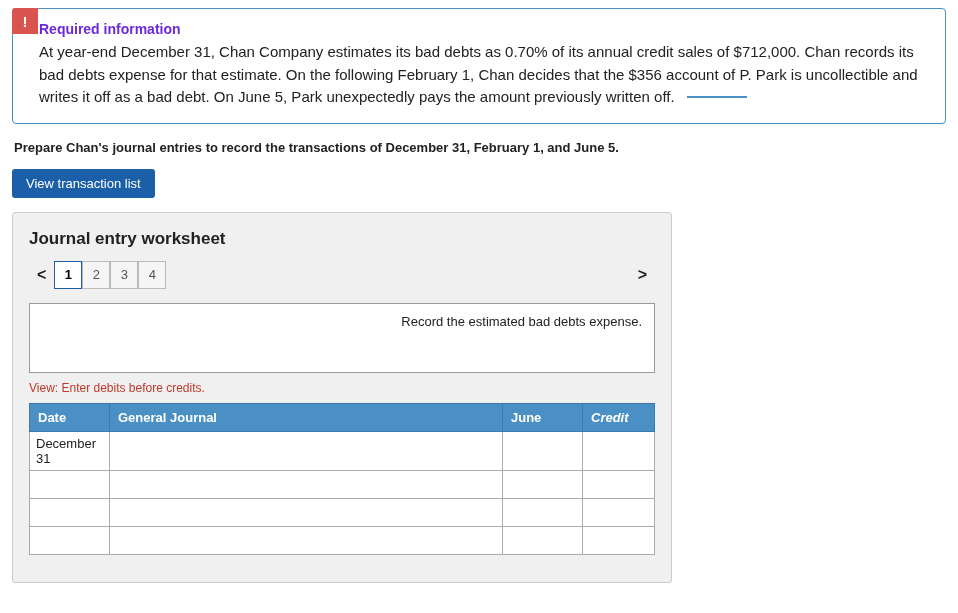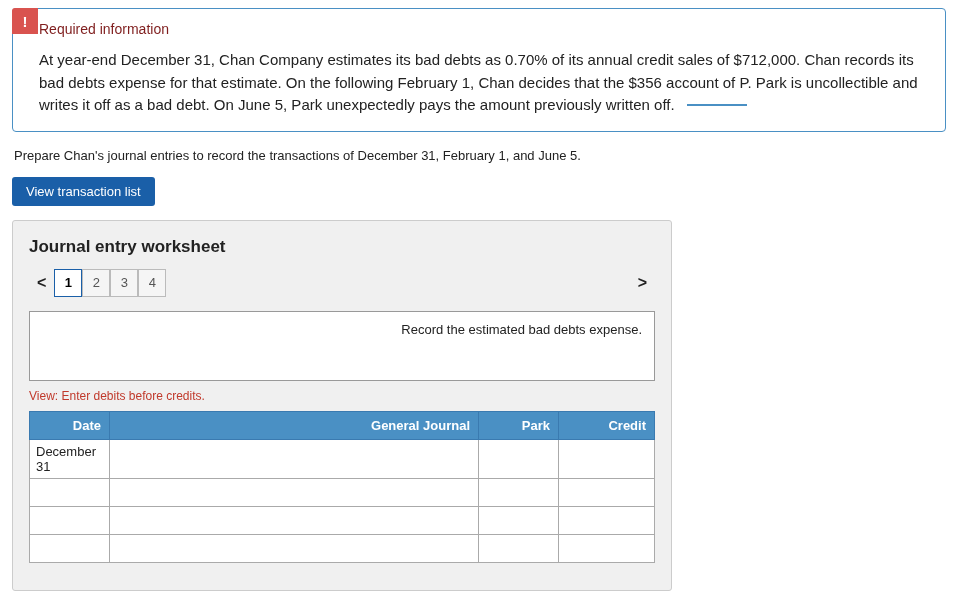--- a/index.html
+++ b/index.html
@@ -36,24 +36,24 @@
       font-size: 15px;
       display: flex;
       align-items: center;
       justify-content: center;
       border-radius: 3px 0 0 0;
     }
     .info-box-content {
       padding-left: 10px;
     }
     .required-info-label {
-      color: #7f1d1d;
-      font-weight: normal;
+      color: #6d28d9;
+      font-weight: bold;
       font-size: 14px;
-      margin-bottom: 12px;
+      margin-bottom: 4px;
     }
     .info-italic {
       font-style: italic;
       margin-bottom: 8px;
       font-size: 13px;
     }
     .info-body {
       font-size: 15px;
       line-height: 1.5;
     }
@@ -65,20 +65,21 @@
       margin-left: 8px;
       vertical-align: middle;
       margin-bottom: 2px;
     }
 
     
     .prepare-text {
       font-size: 13px;
       margin-bottom: 14px;
       padding-left: 2px;
+      font-weight: bold;
     }
 
     
     .view-transaction-btn {
       background: #1a5fa8;
       color: #fff;
       border: none;
       padding: 7px 14px;
       font-size: 13px;
       border-radius: 3px;
@@ -165,35 +166,36 @@
       width: 100%;
       border-collapse: collapse;
       font-size: 13px;
     }
     .journal-table thead tr {
       background: #4a90c4;
       color: #fff;
     }
     .journal-table thead th {
       padding: 6px 8px;
-      text-align: right;
+      text-align: left;
       font-weight: bold;
       border: 1px solid #3a7ab0;
     }
     .journal-table thead th.th-date {
       width: 80px;
     }
     .journal-table thead th.th-journal {
       width: auto;
     }
     .journal-table thead th.th-debit {
       width: 80px;
     }
     .journal-table thead th.th-credit {
-      width: 96px;
+      width: 72px;
+      font-style: italic;
     }
     .journal-table tbody tr {
       background: #fff;
     }
     .journal-table tbody td {
       border: 1px solid #aaa;
       padding: 0;
       height: 28px;
     }
     .journal-table tbody td input {
@@ -250,21 +252,21 @@
       <span>Record the estimated bad debts expense.</span>
     </div>
 
     <div class="note-text">View: Enter debits before credits.</div>
 
     <table class="journal-table">
       <thead>
         <tr>
           <th class="th-date">Date</th>
           <th class="th-journal">General Journal</th>
-          <th class="th-debit">Park</th>
+          <th class="th-debit">June</th>
           <th class="th-credit">Credit</th>
         </tr>
       </thead>
       <tbody>
         <tr>
           <td class="row-date-cell">December<br>31</td>
           <td><input type="text" style=""></td>
           <td><input type="text" style=""></td>
           <td><input type="text" style=""></td>
         </tr>

